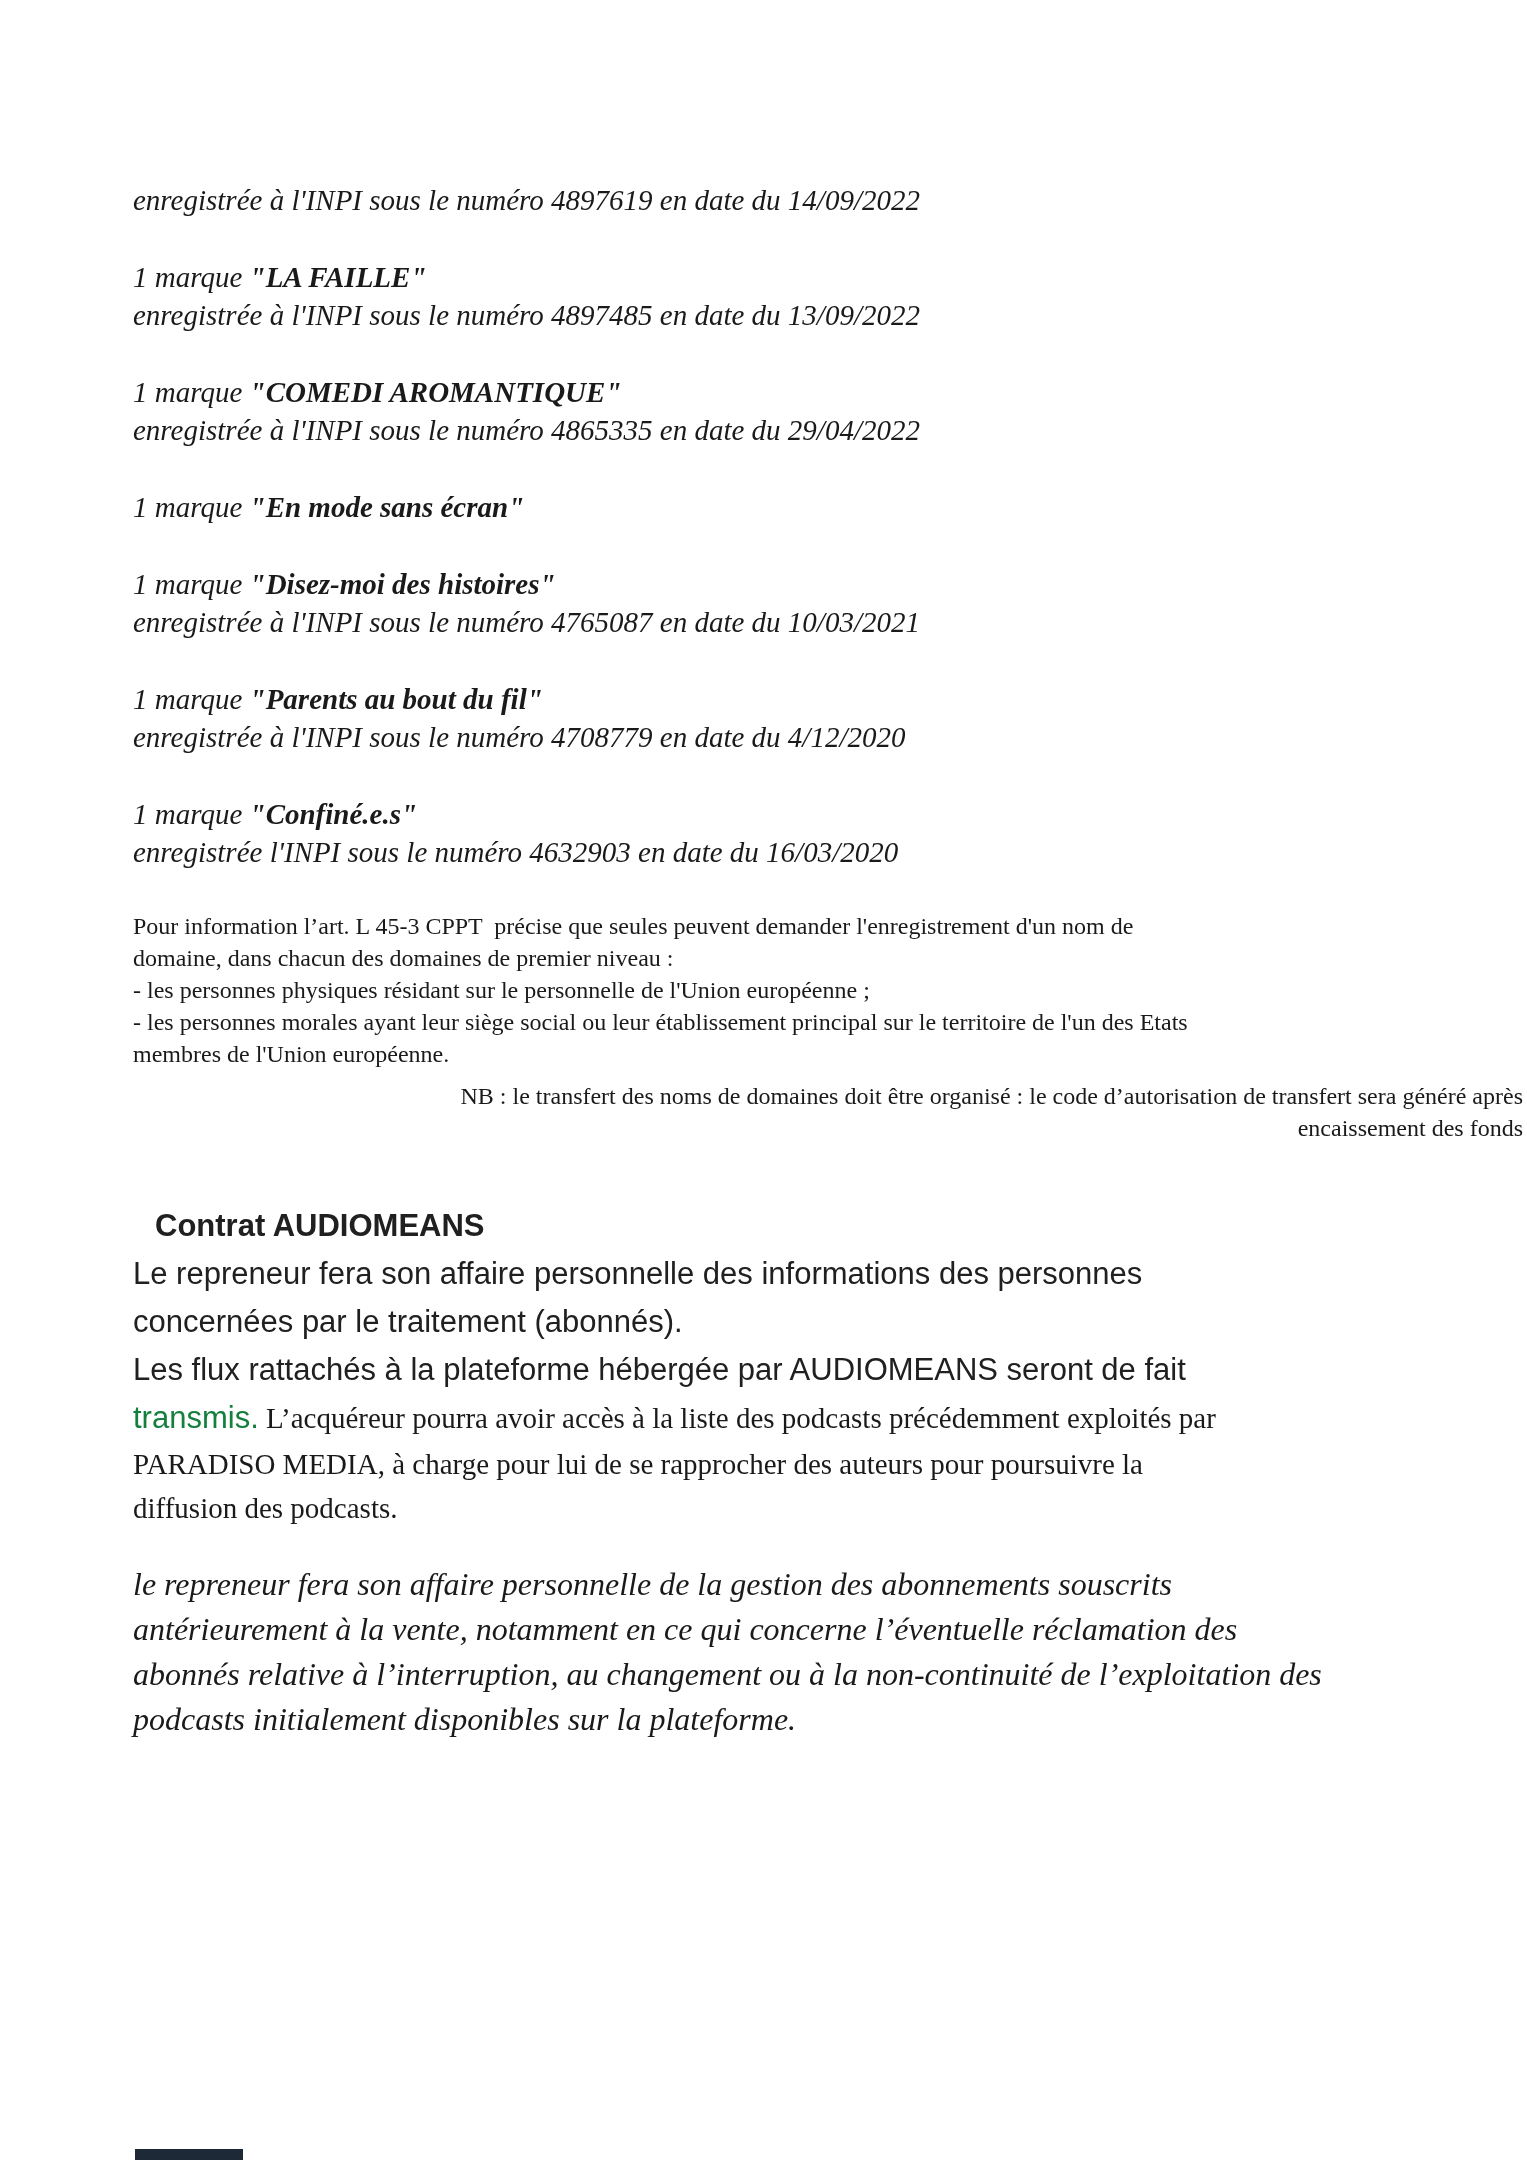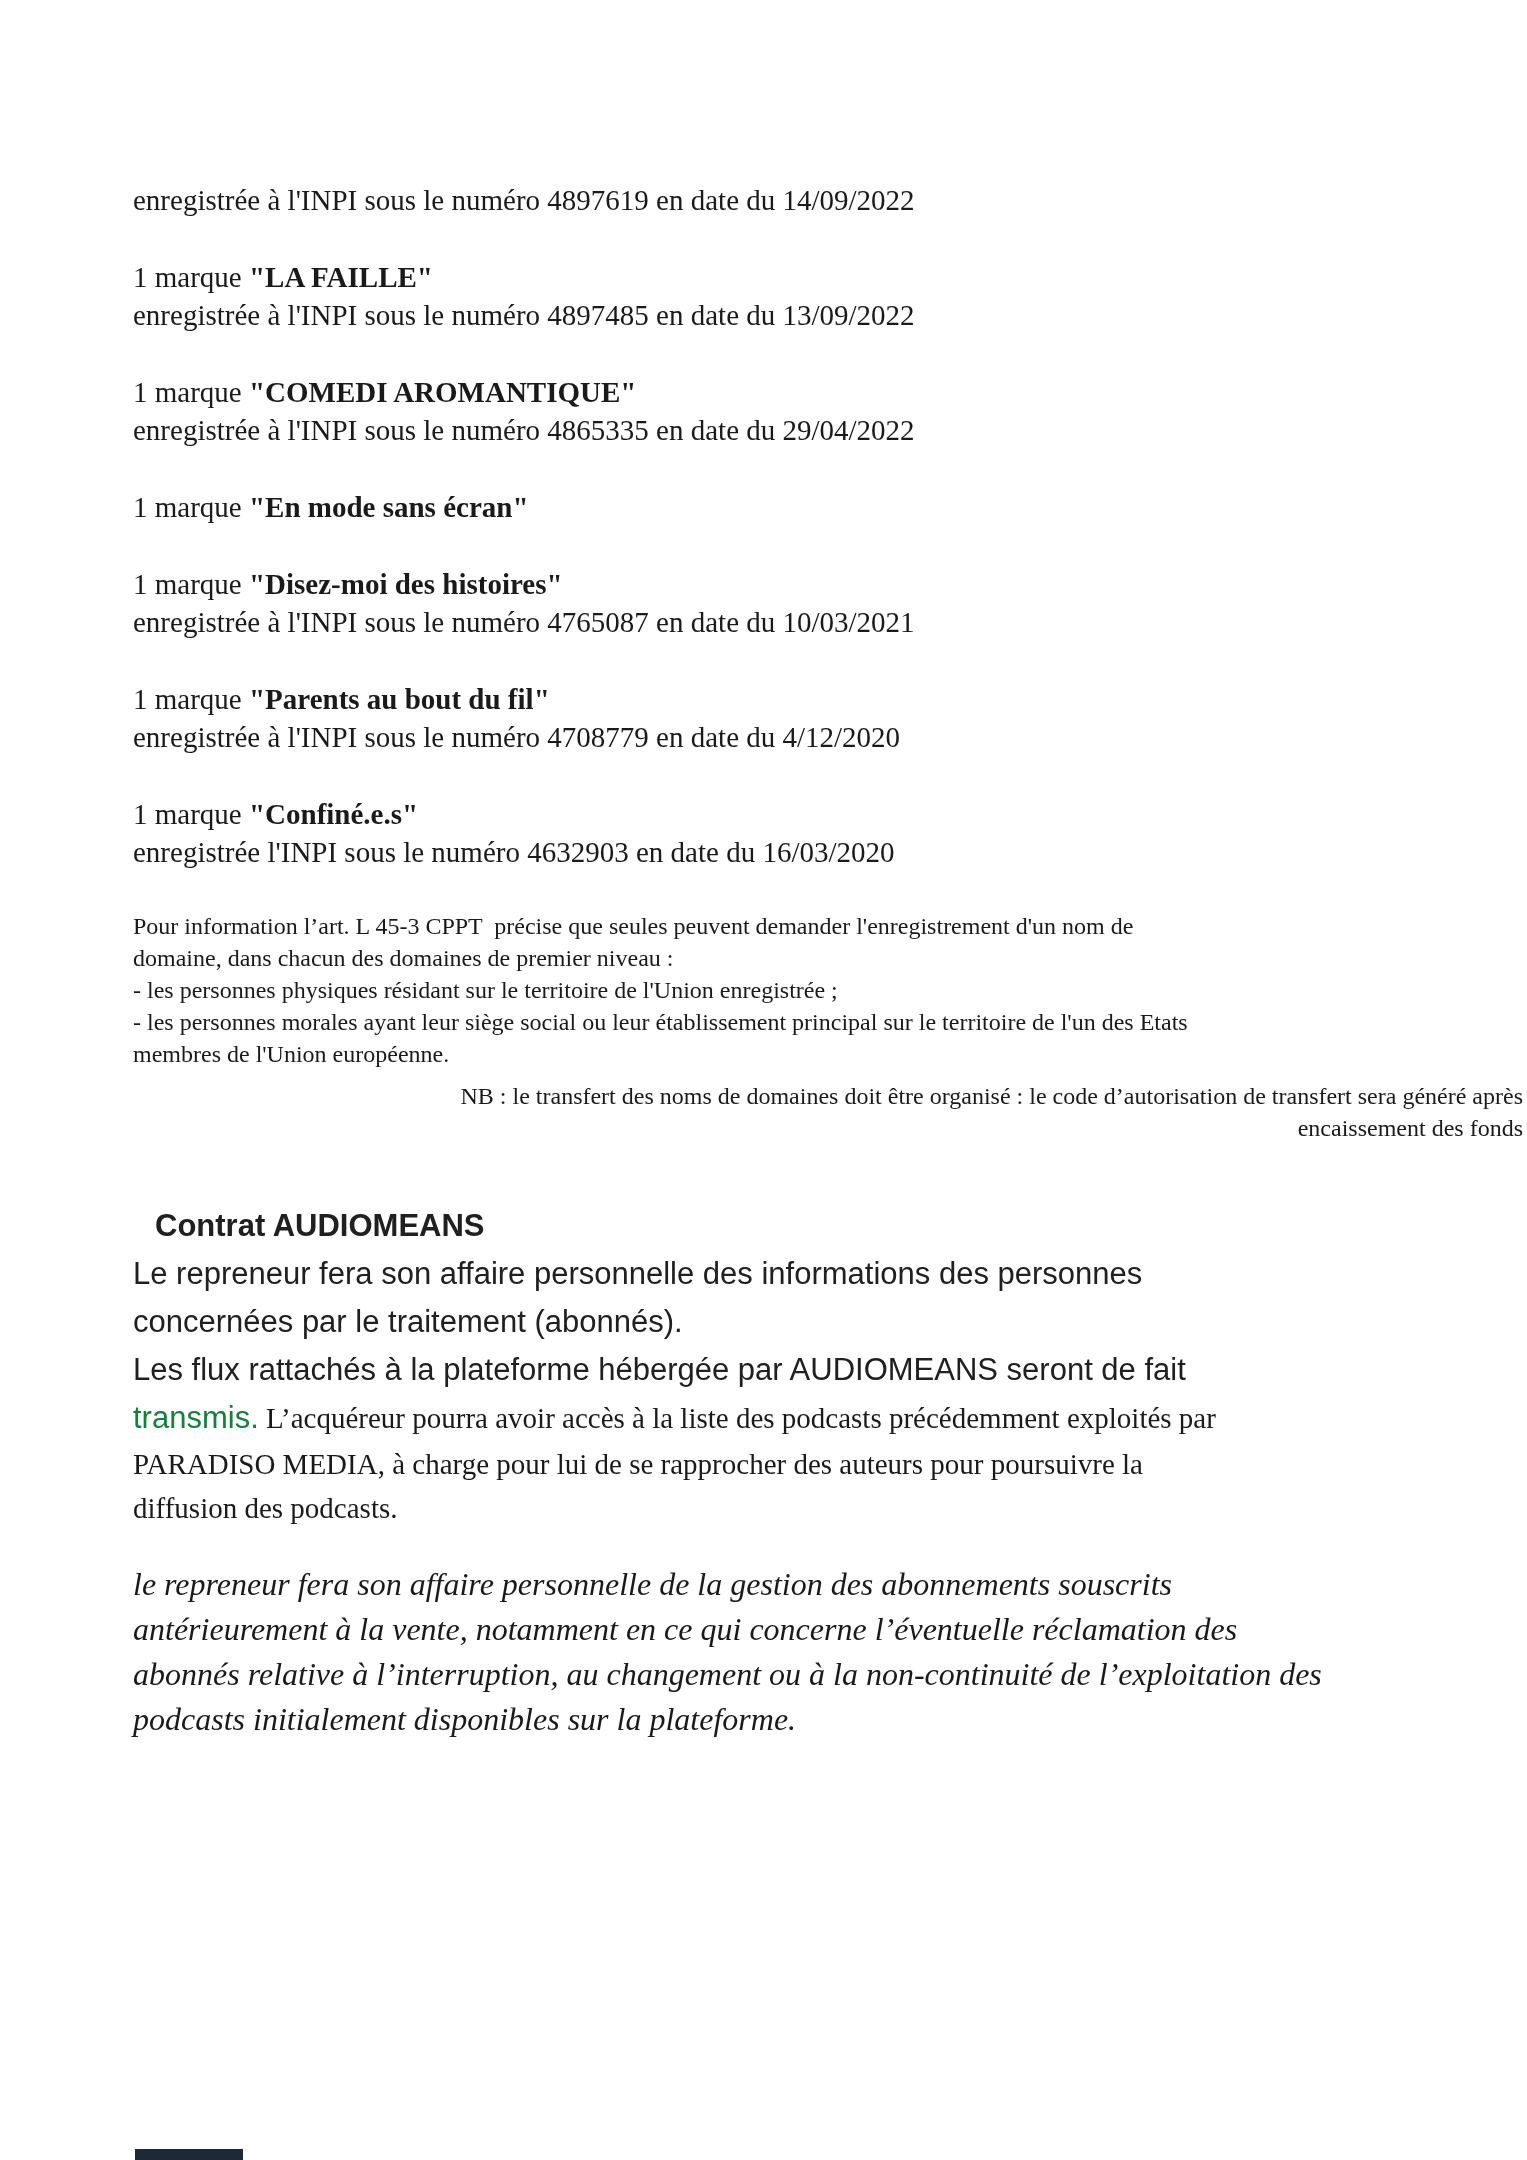--- a/index.html
+++ b/index.html
@@ -10,21 +10,21 @@
     background: #ffffff;
     color: #1a1a1a;
     box-sizing: border-box;
     padding: 181px 0 0 133px;
     overflow: hidden;
     font-family: "Liberation Serif", "DejaVu Serif", serif;
   }
   .line { white-space: pre; }
 
   
-  .serif-line { font-size: 29px; line-height: 38px; }
+  .serif-line { font-size: 29px; line-height: 38px; font-style: italic; }
   .tm-block { margin: 0 0 39px 0; }
   .tm-name  { font-weight: bold; }
 
   .sites-block { margin: 72px 0 0 0; }
   .sites-heading { font-weight: bold; }
 
   
   .small-line { font-size: 24px; line-height: 32px; }
   .info-block { margin: 10px 0 0 0; }
   .nb-block   { margin: 10px 4px 0 0; text-align: right; }
@@ -96,21 +96,21 @@
 
   <div class="tm-block">
     <div class="line serif-line"><span>1 marque </span><span class="tm-name">"Confiné.e.s"</span></div>
     <div class="line serif-line">enregistrée l'INPI sous le numéro 4632903 en date du 16/03/2020</div>
   </div>
 
 
   <div class="info-block">
     <div class="line small-line">Pour information l’art. L 45-3 CPPT  précise que seules peuvent demander l'enregistrement d'un nom de</div>
     <div class="line small-line">domaine, dans chacun des domaines de premier niveau :</div>
-    <div class="line small-line">- les personnes physiques résidant sur le territoire de l'Union enregistrée ;</div>
+    <div class="line small-line">- les personnes physiques résidant sur le personnelle de l'Union européenne ;</div>
     <div class="line small-line">- les personnes morales ayant leur siège social ou leur établissement principal sur le territoire de l'un des Etats</div>
     <div class="line small-line">membres de l'Union européenne.</div>
   </div>
 
   <div class="nb-block">
     <div class="line small-line">NB : le transfert des noms de domaines doit être organisé : le code d’autorisation de transfert sera généré après</div>
     <div class="line small-line">encaissement des fonds</div>
   </div>
 
   <div class="contract-block">

